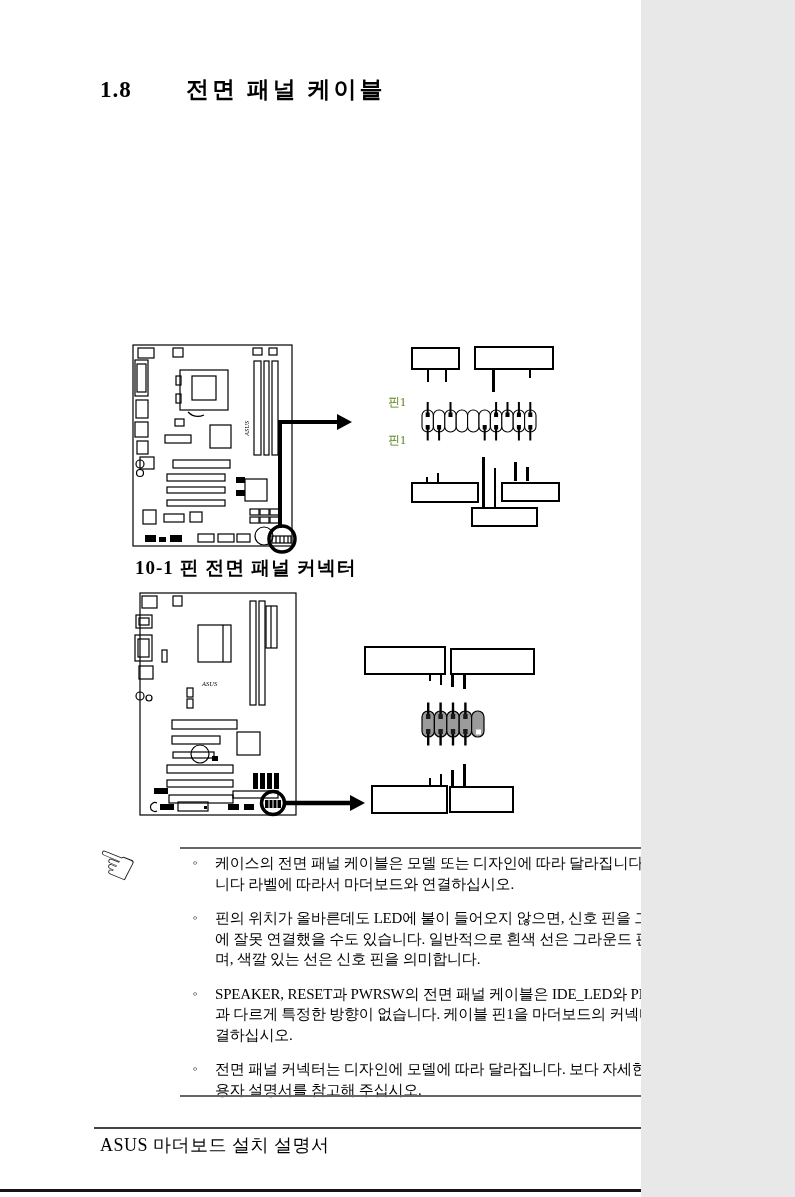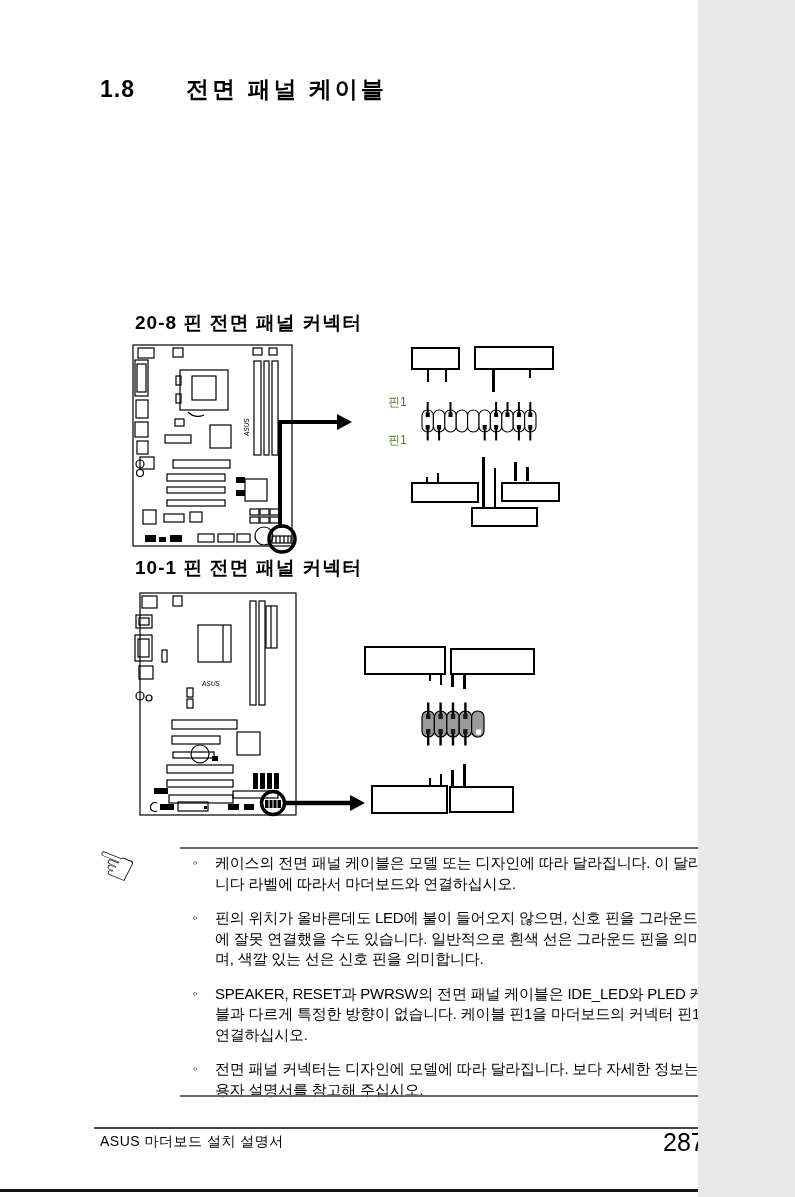--- a/index.html
+++ b/index.html
@@ -1,51 +1,50 @@
 <!DOCTYPE html>
 <html><head>
 <meta charset="utf-8">
 <style>
   html,body{margin:0;padding:0;background:#e8e8e8;}
-  .page{position:relative;width:698px;height:1197px;background:#ffffff;overflow:hidden;
-        font-family:Liberation Sans, sans-serif;color:#000;}
+  .page{position:relative;width:641px;height:1197px;background:#ffffff;overflow:hidden;
+        font-family:Liberation Serif, serif;color:#000;}
   .abs{position:absolute;}
   .side-tab{position:absolute;left:755px;top:70px;width:40px;height:146px;background:#000;}
   .page-title{position:absolute;left:100px;top:74px;font-size:23px;font-weight:bold;letter-spacing:1px;}
   .title-num{display:inline-block;width:86px;}
   .title-text{letter-spacing:3px;}
   .sec-heading{position:absolute;font-size:19px;font-weight:bold;letter-spacing:1px;}
   .cbox{position:absolute;border:2px solid #000;background:#fff;}
   .pin{position:absolute;background:#000;}
   .pin1-label{position:absolute;font-size:12px;color:#4d7c0f;letter-spacing:0;}
   .rule{position:absolute;height:1.5px;background:#666;}
   .hand-icon{position:absolute;left:94px;top:842px;font-size:46px;line-height:46px;
              transform:rotate(22deg);color:#222;}
   .notes-list{position:absolute;left:193px;top:853px;width:528px;}
   .note-row{display:flex;margin-bottom:14px;}
   .note-bullet{width:22px;flex:0 0 22px;font-size:13px;line-height:20px;color:#000;}
   .note-text{flex:1;font-size:15px;line-height:20.5px;letter-spacing:-0.2px;}
   .footer-rule{position:absolute;left:94px;top:1127px;width:614px;height:1.5px;background:#444;}
-  .footer-text{position:absolute;left:100px;top:1133px;font-size:14px;letter-spacing:0.5px;}
+  .footer-text{position:absolute;left:100px;top:1133px;font-size:18px;letter-spacing:0.5px;}
   .page-num{position:absolute;left:663px;top:1128px;font-size:25px;}
   .bottom-edge{position:absolute;left:0;top:1189px;width:795px;height:2.5px;background:#151515;}
   svg .ln{fill:none;stroke:#000;stroke-width:1.2px;}
 </style>
 </head>
 <body>
 
 <div class="page">
 
   <div class="side-tab"></div>
 
   <div class="page-title">
     <span class="title-num">1.8</span><span class="title-text">전면 패널 케이블</span>
   </div>
 
-  <div class="sec-heading" style="left:135px;top:310px;">20-8 핀 전면 패널 커넥터</div>
 
   <svg class="abs" style="left:118px;top:338px;" width="235" height="220" viewBox="0 0 235 220">
     <g class="ln" fill="none" stroke="#000" stroke-width="1.2">
       <rect x="15" y="7" width="159" height="201"></rect>
       <rect x="20" y="10" width="16" height="10"></rect>
       <rect x="55" y="10" width="10" height="9"></rect>
       <rect x="135" y="10" width="9" height="7"></rect>
       <rect x="151" y="10" width="8" height="7"></rect>
       <rect x="17" y="22" width="13" height="36"></rect>
       <rect x="19" y="26" width="9" height="28"></rect>

